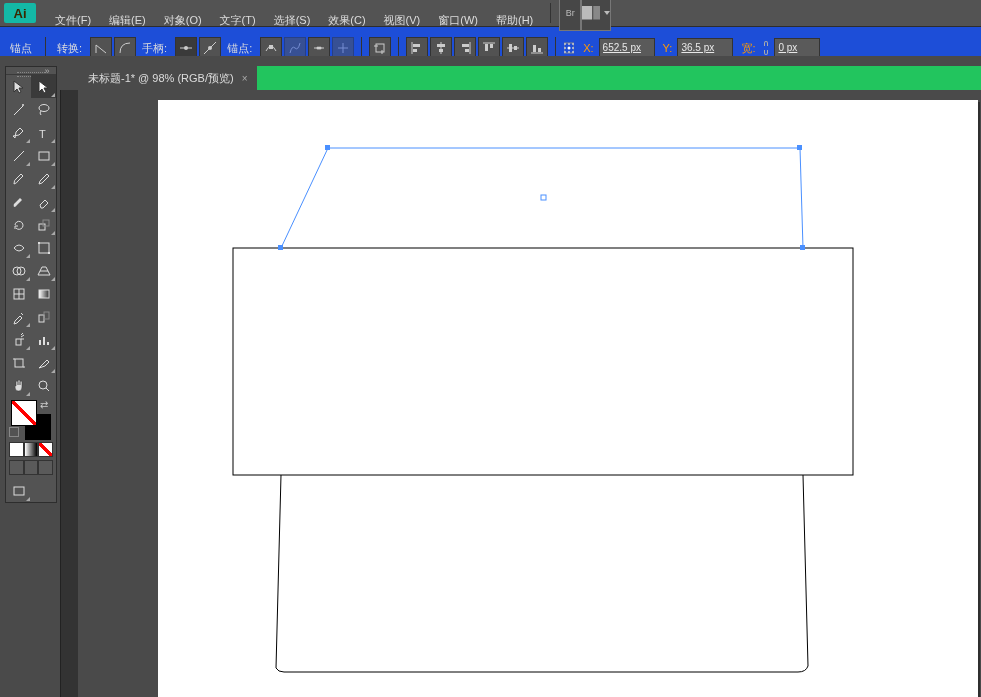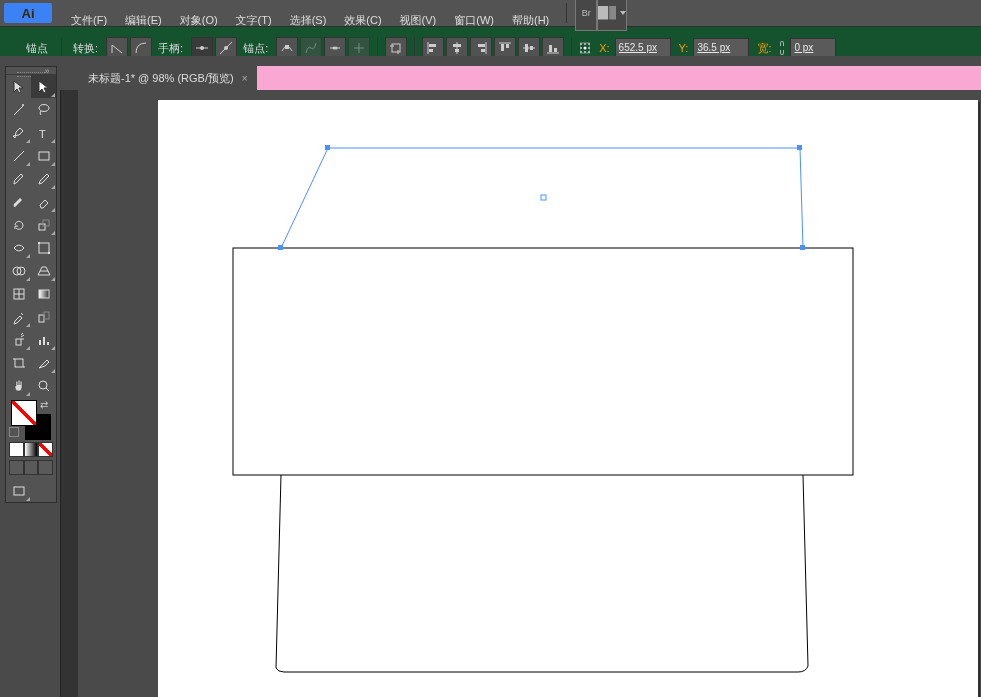--- a/index.html
+++ b/index.html
@@ -1,39 +1,39 @@
 <!DOCTYPE html>
 <html><head>
 <meta charset="utf-8">
 <style>
 * { margin:0; padding:0; box-sizing:border-box; font-family:"Microsoft YaHei",Tahoma,Arial,sans-serif; font-size:11px; }
 body { background:#4a4a4a; width:981px; height:697px; overflow:hidden; position:relative; color:#ccc; }
 
 
 .menubar { height:26px; background:#535353; display:flex; align-items:center; padding:0 4px; }
-.menubar .logo { width:48px; height:20px; background:#3b82f6; color:#3a2600; font-weight:bold; font-size:13px; display:flex; align-items:center; justify-content:center; border-radius:2px; margin-right:10px; }
+.menubar .logo { width:32px; height:20px; background:#14b8a6; color:#3a2600; font-weight:bold; font-size:13px; display:flex; align-items:center; justify-content:center; border-radius:2px; margin-right:10px; }
 .menubar .menu-item { padding:7px 9px; height:26px; line-height:26px; color:#ddd; cursor:default; }
 .menubar .chip { width:22px; height:36px; border:1px solid #777; margin-left:0; display:flex; align-items:center; justify-content:center; font-size:9px; color:#bbb; background:#474747; }
 .menubar .tri { width:0; height:0; border-left:3px solid transparent; border-right:3px solid transparent; border-top:4px solid #bbb; margin-left:4px; }
 
 
-.optbar { height:44px; background:#14532d; border-top:1px solid #2d2d2d; border-bottom:1px solid #2d2d2d; display:flex; align-items:center; padding:0 22px; gap:2px; }
+.optbar { height:44px; background:#1d4ed8; border-top:1px solid #2d2d2d; border-bottom:1px solid #2d2d2d; display:flex; align-items:center; padding:0 6px; gap:2px; }
 .optbar .lbl { color:#ddd; margin:0 6px 0 4px; }
 .optbar .sep { width:1px; height:22px; background:#333; margin:0 5px; }
 .optbar .ibtn { width:22px; height:22px; border:1px solid #333; background:#525252; display:flex; align-items:center; justify-content:center; color:#ccc; font-size:10px; }
 .optbar .ibtn.dark { background:#3a3a3a; }
 .optbar .ibtn svg { width:14px; height:14px; }
 .optbar .field { height:20px; line-height:20px; background:#5a5a5a; border:1px solid #333; color:#e8e8e8; padding:0 3px; width:56px; font-size:10px;text-decoration:underline; }
 .optbar .xl { color:#ff9a00; margin:0 3px 0 6px; }
 .optbar .fieldlink { width:12px; height:20px; display:flex; align-items:center; justify-content:center; }
 .optbar .fieldlink svg{width:10px;height:14px;}
 
 
 .workzone { position:absolute; left:0; top:56px; right:0; bottom:0; background:#4a4a4a; }
-.tabstrip { position:absolute; left:78px; top:10px; right:0; height:24px; background:#f9a8d4; display:flex; align-items:center; }
+.tabstrip { position:absolute; left:78px; top:10px; right:0; height:24px; background:#22c55e; display:flex; align-items:center; }
 .tabstrip .tab { height:24px; background:#4a4a4a; padding:0 10px; display:flex; align-items:center; gap:8px; color:#ddd; }
 .tabstrip .tab .x { color:#aaa; font-size:10px; }
 
 
 .toolpanel { position:absolute; left:5px; top:10px; width:52px; background:#535353; border:1px solid #2d2d2d; }
 .toolpanel .grip { height:8px; background:#535353; border-bottom:1px solid #3a3a3a; text-align:center; }
 .toolpanel .grip::before{content:"";display:inline-block;width:28px;height:3px;border-top:1px dotted #888;border-bottom:1px dotted #888;margin-top:2px;}
 .toolpanel .dbl { width:14px; height:10px; position:absolute; right:2px; top:-1px; color:#aaa; font-size:9px;}
 .toolgrid { display:grid; grid-template-columns:25px 25px; }
 .toolgrid .t { width:25px; height:23px; display:flex; align-items:center; justify-content:center; border:0; color:#ddd; position:relative; }

